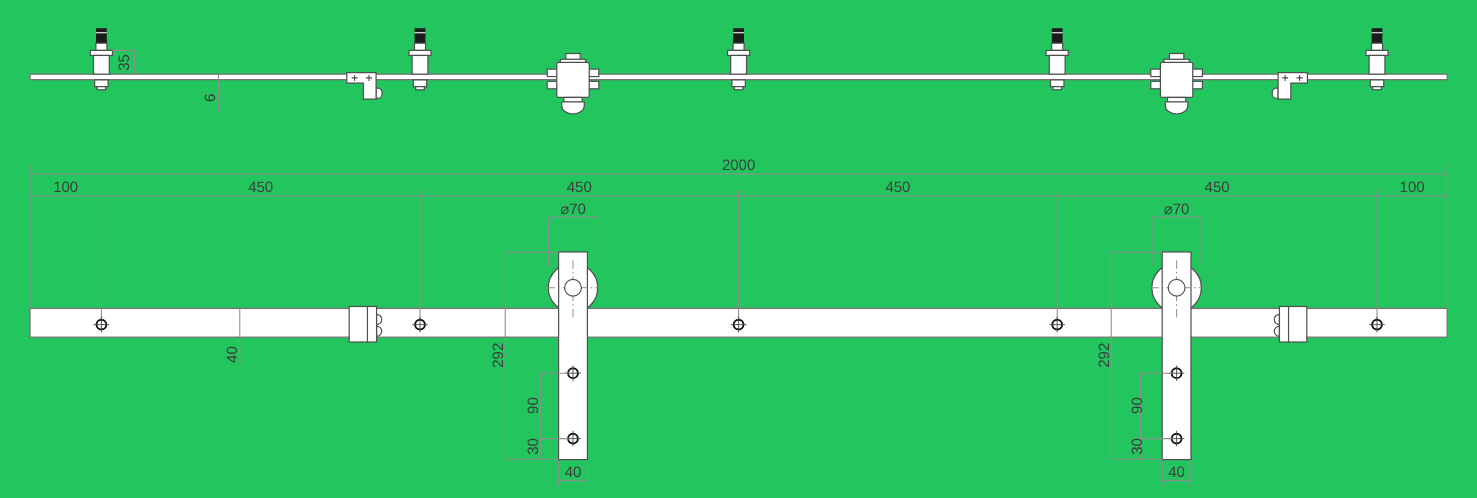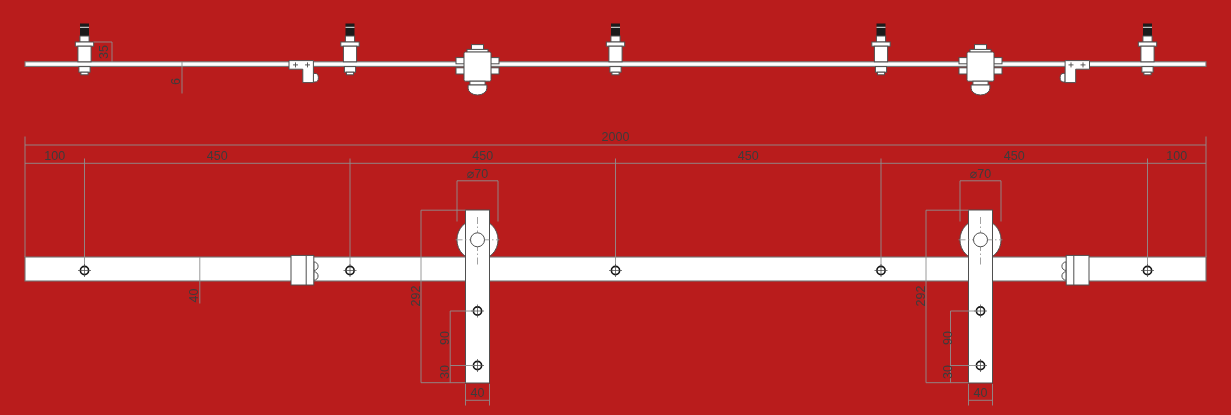--- a/index.html
+++ b/index.html
@@ -1,16 +1,16 @@
 <!DOCTYPE html>
 <html><head>
 <meta charset="utf-8">
 <style>
   html,body { margin:0; padding:0; background:#ffffff; }
-  .canvas { position:relative; width:1231px; height:415px; background:#b91c1c; overflow:hidden; }
+  .canvas { position:relative; width:1231px; height:415px; background:#22c55e; overflow:hidden; }
   svg { display:block; }
   .part   { fill:#ffffff; stroke:#4f4f4f; stroke-width:1; }
   .rail   { fill:#ffffff; stroke:#747474; stroke-width:1.1; }
   .stud   { fill:#1b1b1b; stroke:none; }
   .thread { stroke:#ffffff; stroke-width:0.9; }
   .dim    { stroke:#8f8f8f; stroke-width:0.9; fill:none; }
   .cline  { stroke:#8a8a8a; stroke-width:0.8; fill:none; stroke-dasharray:7 2.5 1.5 2.5; }
   .holering { fill:#ffffff; stroke:#141414; stroke-width:1.6; }
   .holecross { stroke:#4a4a4a; stroke-width:0.75; }
   .plus   { stroke:#4a4a4a; stroke-width:0.9; }

